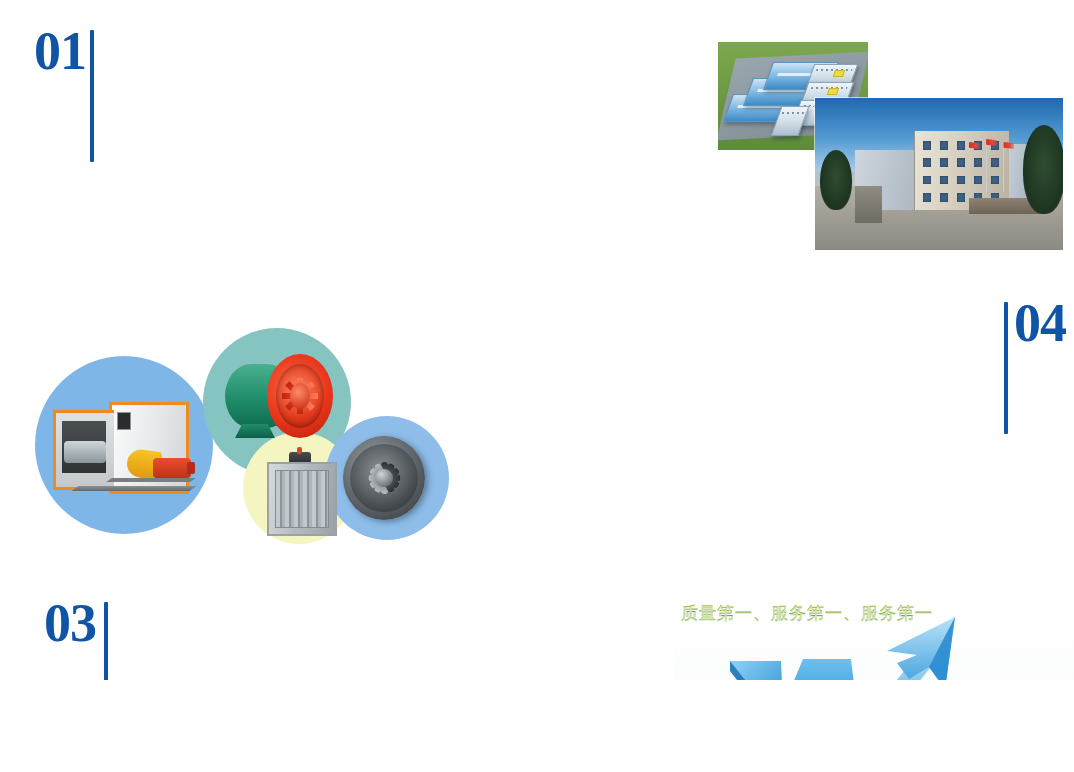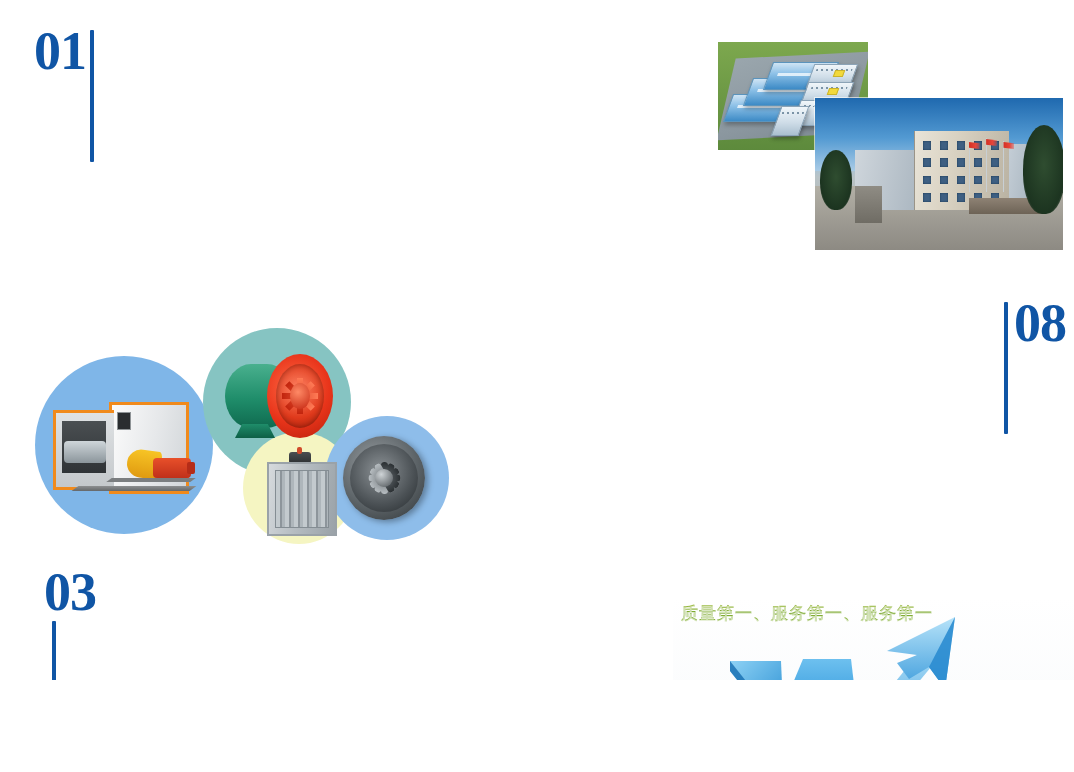--- a/index.html
+++ b/index.html
@@ -38,21 +38,21 @@
     background: #1055a5;
     border-radius: 1px;
   }
 
   #sec01 { left: 34px; top: 26px; }
   #sec01 .rule { height: 132px; margin-left: 4px; margin-top: 4px; }
 
   #sec02 { left: 1004px; top: 298px; }
   #sec02 .rule { height: 132px; margin-right: 6px; margin-top: 4px; }
 
-  #sec03 { left: 44px; top: 567px; flex-direction: column; }
+  #sec03 { left: 44px; top: 598px; }
   #sec03 .rule { height: 142px; margin-left: 8px; margin-top: 4px; }
 
   
   .photo {
     position: absolute;
     overflow: hidden;
     background: #e8eef3;
   }
 
   
@@ -478,21 +478,21 @@
     <div class="pole" style="left:76%; top:28%; height:34%;"></div>
     <div class="flag" style="left:62%; top:29%;"></div>
     <div class="flag" style="left:69%; top:27%;"></div>
     <div class="flag" style="left:76%; top:29%;"></div>
     <div class="tree" style="left:84%; top:18%; width:17%; height:58%;"></div>
     <div class="tree" style="left:2%;  top:34%; width:13%; height:40%;"></div>
   </div>
 
   <div class="sec-num" id="sec02">
     <span class="rule"></span>
-    <span class="num">08</span>
+    <span class="num">04</span>
   </div>
 
   <div id="products">
 
     <div class="circ" id="c-box"></div>
     <div class="circ" id="c-axial"></div>
     <div class="circ" id="c-damper"></div>
     <div class="circ" id="c-imp"></div>
 
     <div id="box-unit">

